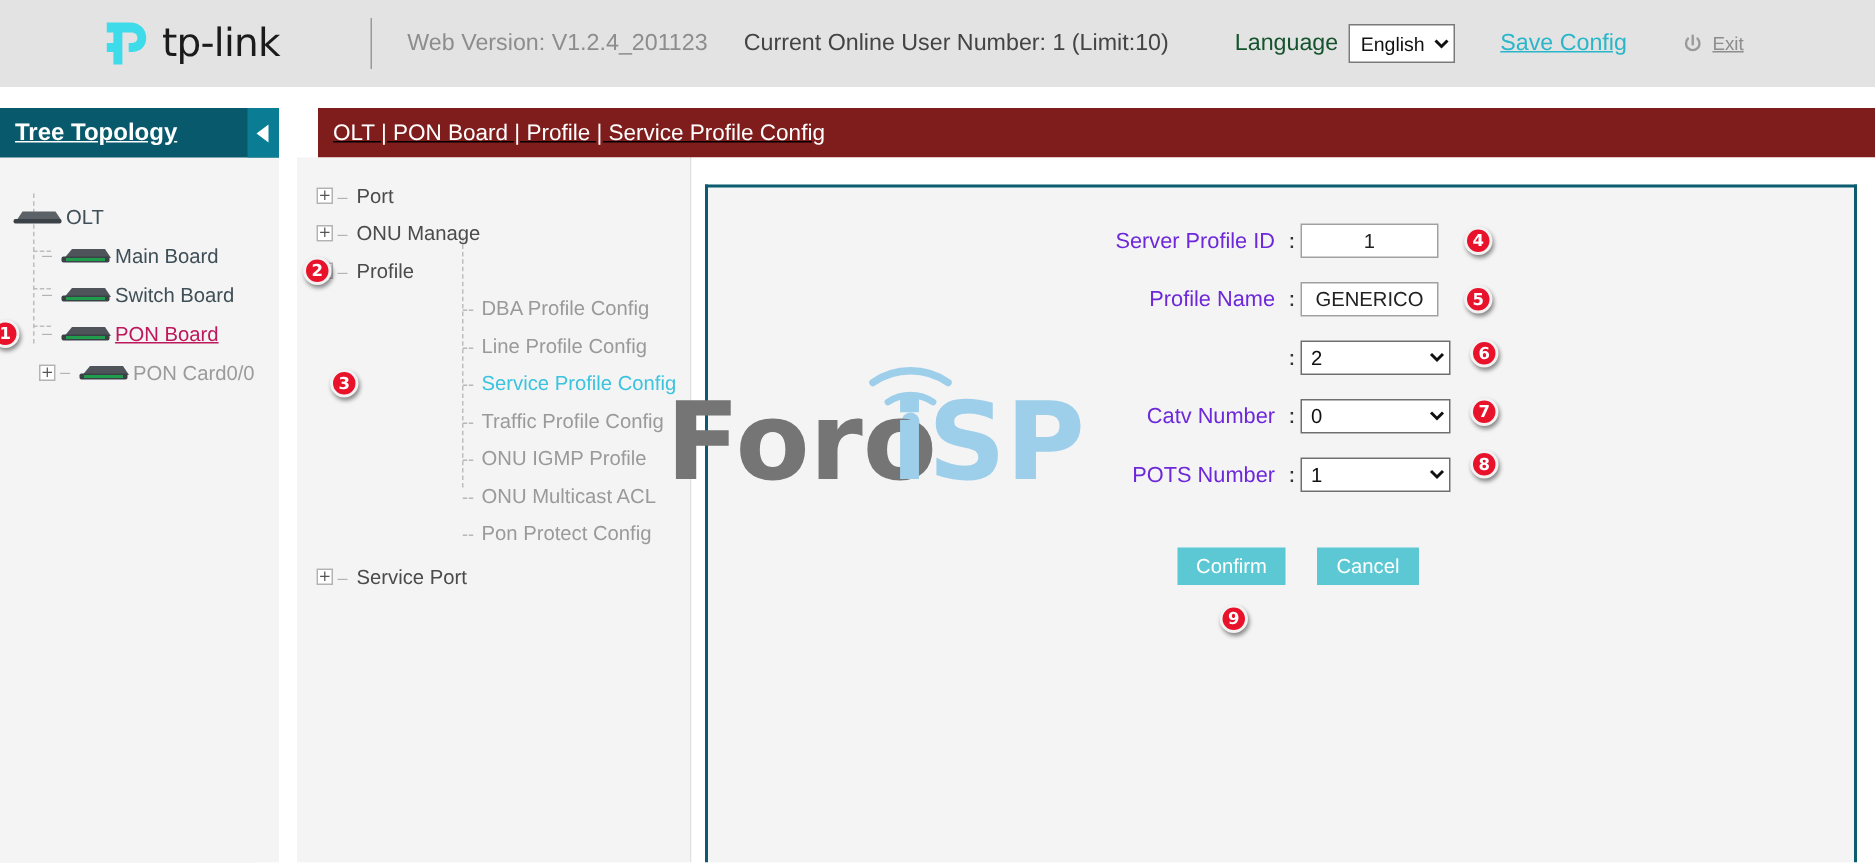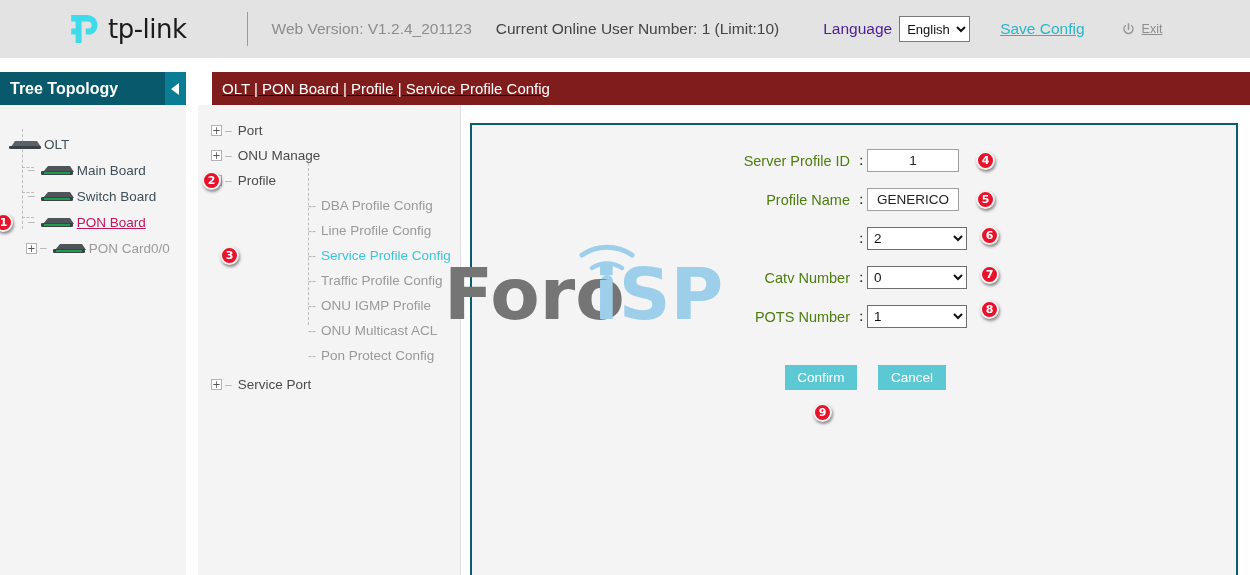--- a/index.html
+++ b/index.html
@@ -22,21 +22,21 @@
   .tp-mark { width:34px; height:34px; position:relative; }
   .tp-text {
     margin-left:6px; font-size:26px; color:#1b1b1b; letter-spacing:-0.5px;
     font-family:"DejaVu Sans", sans-serif; font-weight:400;
   }
   .hdr-divider {
     width:1px; height:34px; background:#9a9a9a; margin-left:60px; margin-right:24px;
   }
   .web-version { font-size:15.5px; color:#8d8d8d; }
   .online-users { font-size:15.5px; color:#444; margin-left:24px; }
-  .lang-label { font-size:15.5px; color:#4c1d95; margin-left:44px; }
+  .lang-label { font-size:15.5px; color:#14532d; margin-left:44px; }
   .lang-select {
     margin-left:7px; font-size:13px; font-family:"Liberation Sans", sans-serif;
     padding:2px 3px; border:1px solid #7a7a7a; background:#fff; color:#111;
     height:26px;
   }
   .save-config {
     margin-left:30px; font-size:15.5px; color:#29b6c9; text-decoration:underline;
     cursor:pointer;
   }
   .exit-wrap { margin-left:36px; display:flex; gap:6px; cursor:pointer; }
@@ -47,20 +47,21 @@
   .tree-panel {
     position:absolute; left:0; top:72px; width:186px; height:503px;
     background:#f4f4f4;
   }
   .tree-head {
     position:relative; height:33px; background:#08596b; display:flex; align-items:center;
   }
   .tree-head-title {
     color:#fff; font-size:16px; font-weight:bold; margin-left:10px;
     font-family:"Liberation Sans", sans-serif;
+    text-decoration:underline;
   }
   .tree-collapse {
     position:absolute; right:0; top:0; width:21px; height:33px;
     background:#0a7d95; display:flex; align-items:center; justify-content:center;
     cursor:pointer;
   }
   .tree-body { position:relative; padding-top:26px; font-size:13.5px; }
   .tnode { position:relative; height:26px; display:flex; align-items:center; }
   .tnode .tlabel { color:#3f4f57; white-space:nowrap; }
   .tnode .tlabel.active { color:#be185d;text-decoration:underline; }
@@ -116,21 +117,21 @@
   .watermark {
     position:absolute; left:-28px; top:118px; width:330px; height:80px;
     pointer-events:none; user-select:none;
   }
 
   
   .form-rows { position:absolute; left:0; top:16px; width:768px; }
   .frow { position:relative; height:39px; display:flex; align-items:center; }
   .flabel {
     position:absolute; left:0; width:378px; text-align:right;
-    font-size:14.5px; color:#4d7c0f;
+    font-size:14.5px; color:#6d28d9;
   }
   .fcolon { position:absolute; left:382px; font-size:14.5px; color:#333; }
   .ftext {
     position:absolute; left:395px; width:92px; height:23px;
     border:1px solid #a0a0a0; background:#fff;
     text-align:center; font-size:13.5px; color:#222;
     font-family:"Liberation Sans", sans-serif; padding:0 2px;
   }
   .fselect {
     position:absolute; left:395px; width:100px; height:23px;

